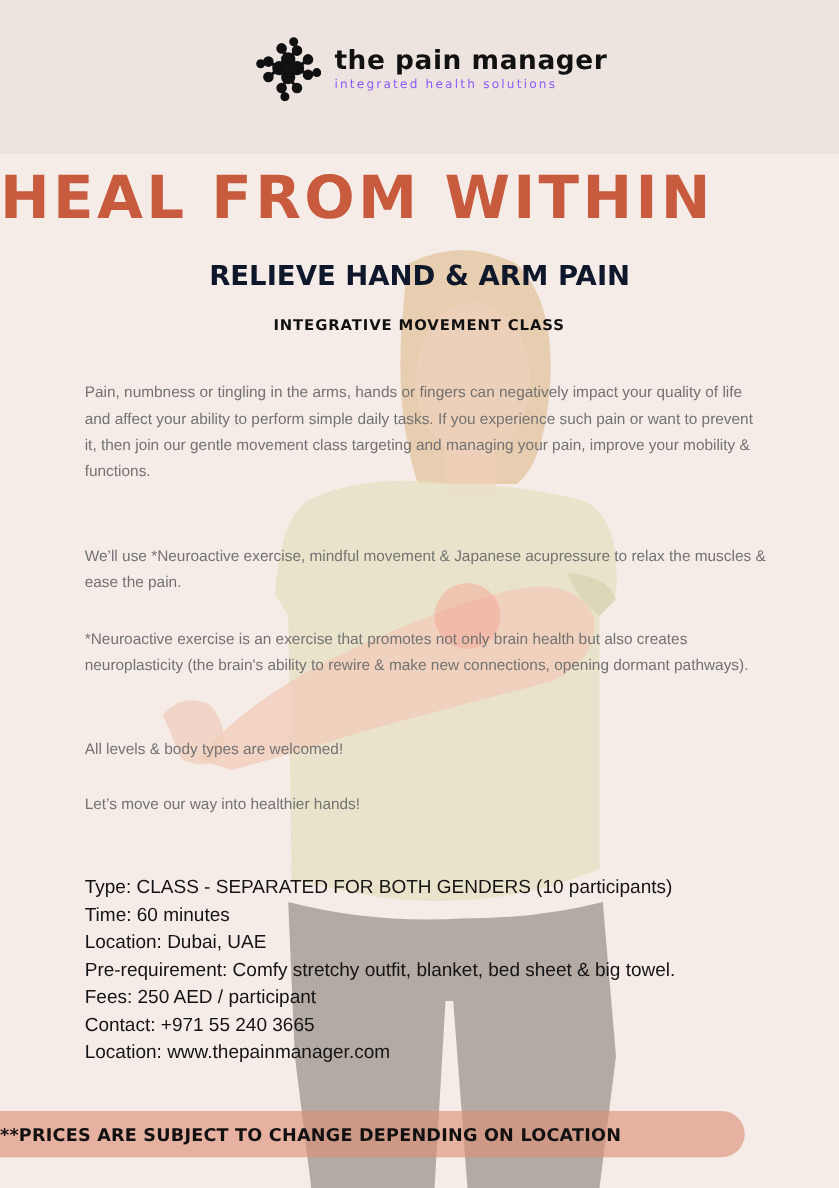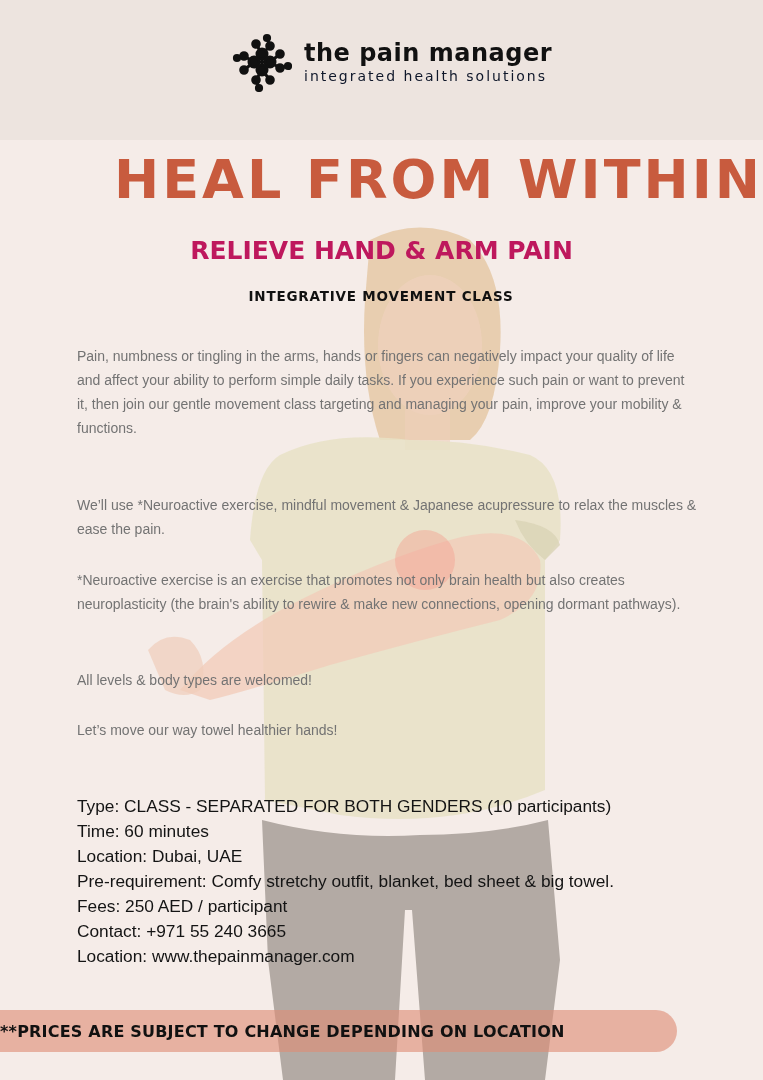--- a/index.html
+++ b/index.html
@@ -16,34 +16,34 @@
   .logo {
     position:absolute; left:232px; top:32px; display:flex; align-items:center;
   }
   .logo svg { width:60px; height:60px; }
   .logo-text { margin-left:12px; }
   .logo-title {
     font-family:"DejaVu Sans", sans-serif; font-size:24px; font-weight:bold;
     letter-spacing:0.5px; color:#111; line-height:26px;
   }
   .logo-sub {
-    font-family:"DejaVu Sans", sans-serif; font-size:14px; letter-spacing:2px;
-    color:#0f172a; margin-top:2px;
+    font-family:"DejaVu Sans", sans-serif; font-size:11px; letter-spacing:2px;
+    color:#8b5cf6; margin-top:2px;
   }
   
   .figure { position:absolute; left:0; top:0; width:763px; height:1080px; pointer-events:none; }
   .content { position:absolute; left:0; top:0; width:763px; height:1080px; }
   .headline {
-    position:absolute; left:0; width:763px; top:148px; text-align:right;
+    position:absolute; left:0; width:763px; top:148px; text-align:left;
     font-family:"DejaVu Sans", sans-serif; font-weight:bold; font-size:54px;
     letter-spacing:3px; color:#c85b3e;
   }
   .subhead {
     position:absolute; left:0; width:763px; top:236px; text-align:center;
-    font-family:"DejaVu Sans", sans-serif; font-weight:bold; font-size:25px; color:#be185d;
+    font-family:"DejaVu Sans", sans-serif; font-weight:bold; font-size:25px; color:#0f172a;
   }
   .classname {
     position:absolute; left:0; width:762px; top:288px; text-align:center;
     font-family:"DejaVu Sans", sans-serif; font-weight:bold; font-size:13.5px; letter-spacing:0.8px; color:#111;
   }
   .body-text {
     position:absolute; left:77px; width:620px;
     font-family:"Liberation Sans", sans-serif; font-size:14px; line-height:24px; color:#737373;
   }
   .p1 { top:344px; }
@@ -131,21 +131,21 @@
 
 <div class="content">
   <div class="headline">HEAL FROM WITHIN</div>
   <div class="subhead">RELIEVE HAND &amp; ARM PAIN</div>
   <div class="classname">INTEGRATIVE MOVEMENT CLASS</div>
 
   <div class="body-text p1">Pain, numbness or tingling in the arms, hands or fingers can negatively impact your quality of life and affect your ability to perform simple daily tasks. If you experience such pain or want to prevent it, then join our gentle movement class targeting and managing your pain, improve your mobility &amp; functions.</div>
   <div class="body-text p2">We’ll use *Neuroactive exercise, mindful movement &amp; Japanese acupressure to relax the muscles &amp; ease the pain.</div>
   <div class="body-text p3">*Neuroactive exercise is an exercise that promotes not only brain health but also creates neuroplasticity (the brain's ability to rewire &amp; make new connections, opening dormant pathways).</div>
   <div class="body-text p4">All levels &amp; body types are welcomed!</div>
-  <div class="body-text p5">Let’s move our way towel healthier hands!</div>
+  <div class="body-text p5">Let’s move our way into healthier hands!</div>
 
   <div class="details">
     <div>Type: CLASS - SEPARATED FOR BOTH GENDERS (10 participants)</div>
     <div>Time: 60 minutes</div>
     <div>Location: Dubai, UAE</div>
     <div>Pre-requirement: Comfy stretchy outfit, blanket, bed sheet &amp; big towel.</div>
     <div>Fees: 250 AED / participant</div>
     <div>Contact: +971 55 240 3665</div>
     <div>Location: www.thepainmanager.com</div>
   </div>

